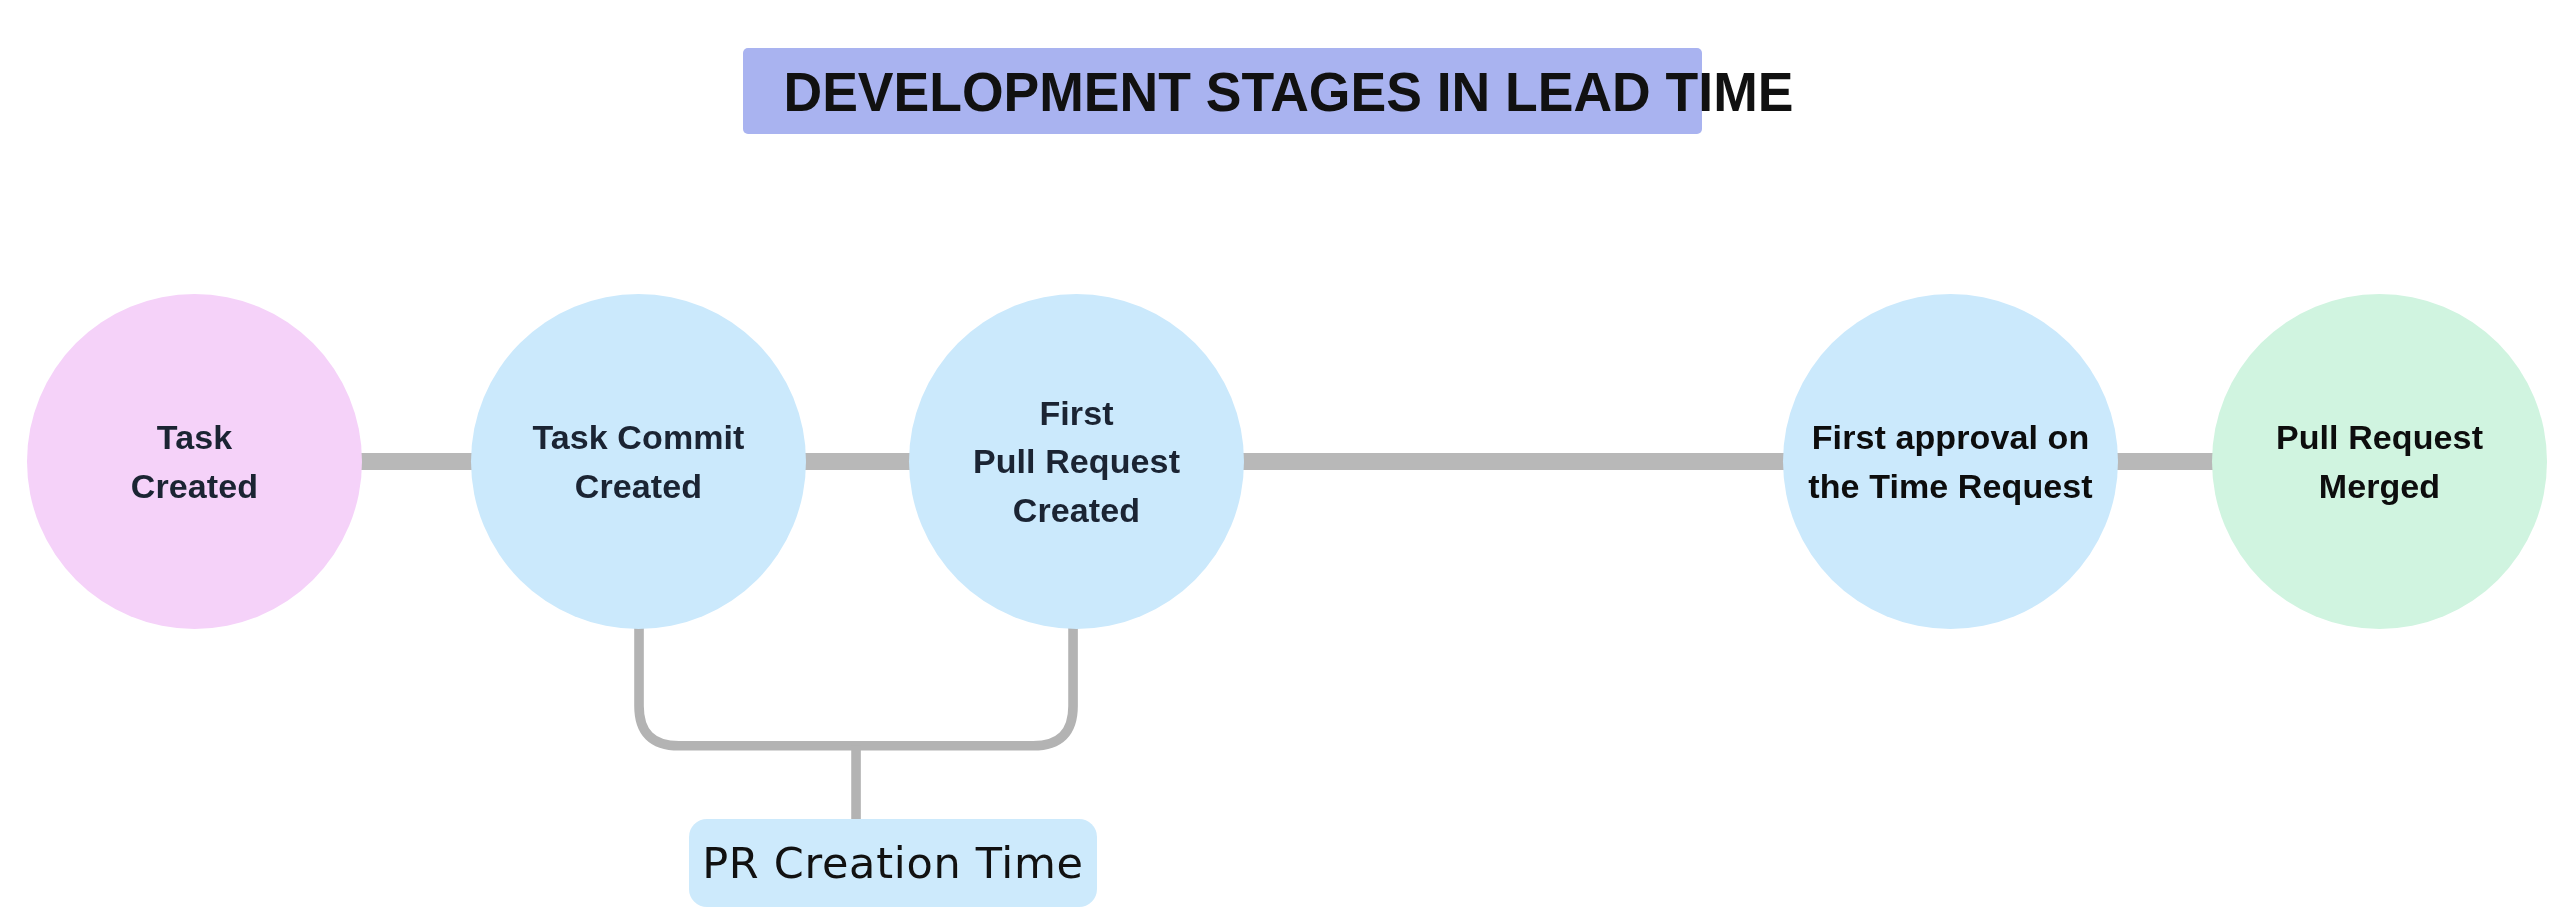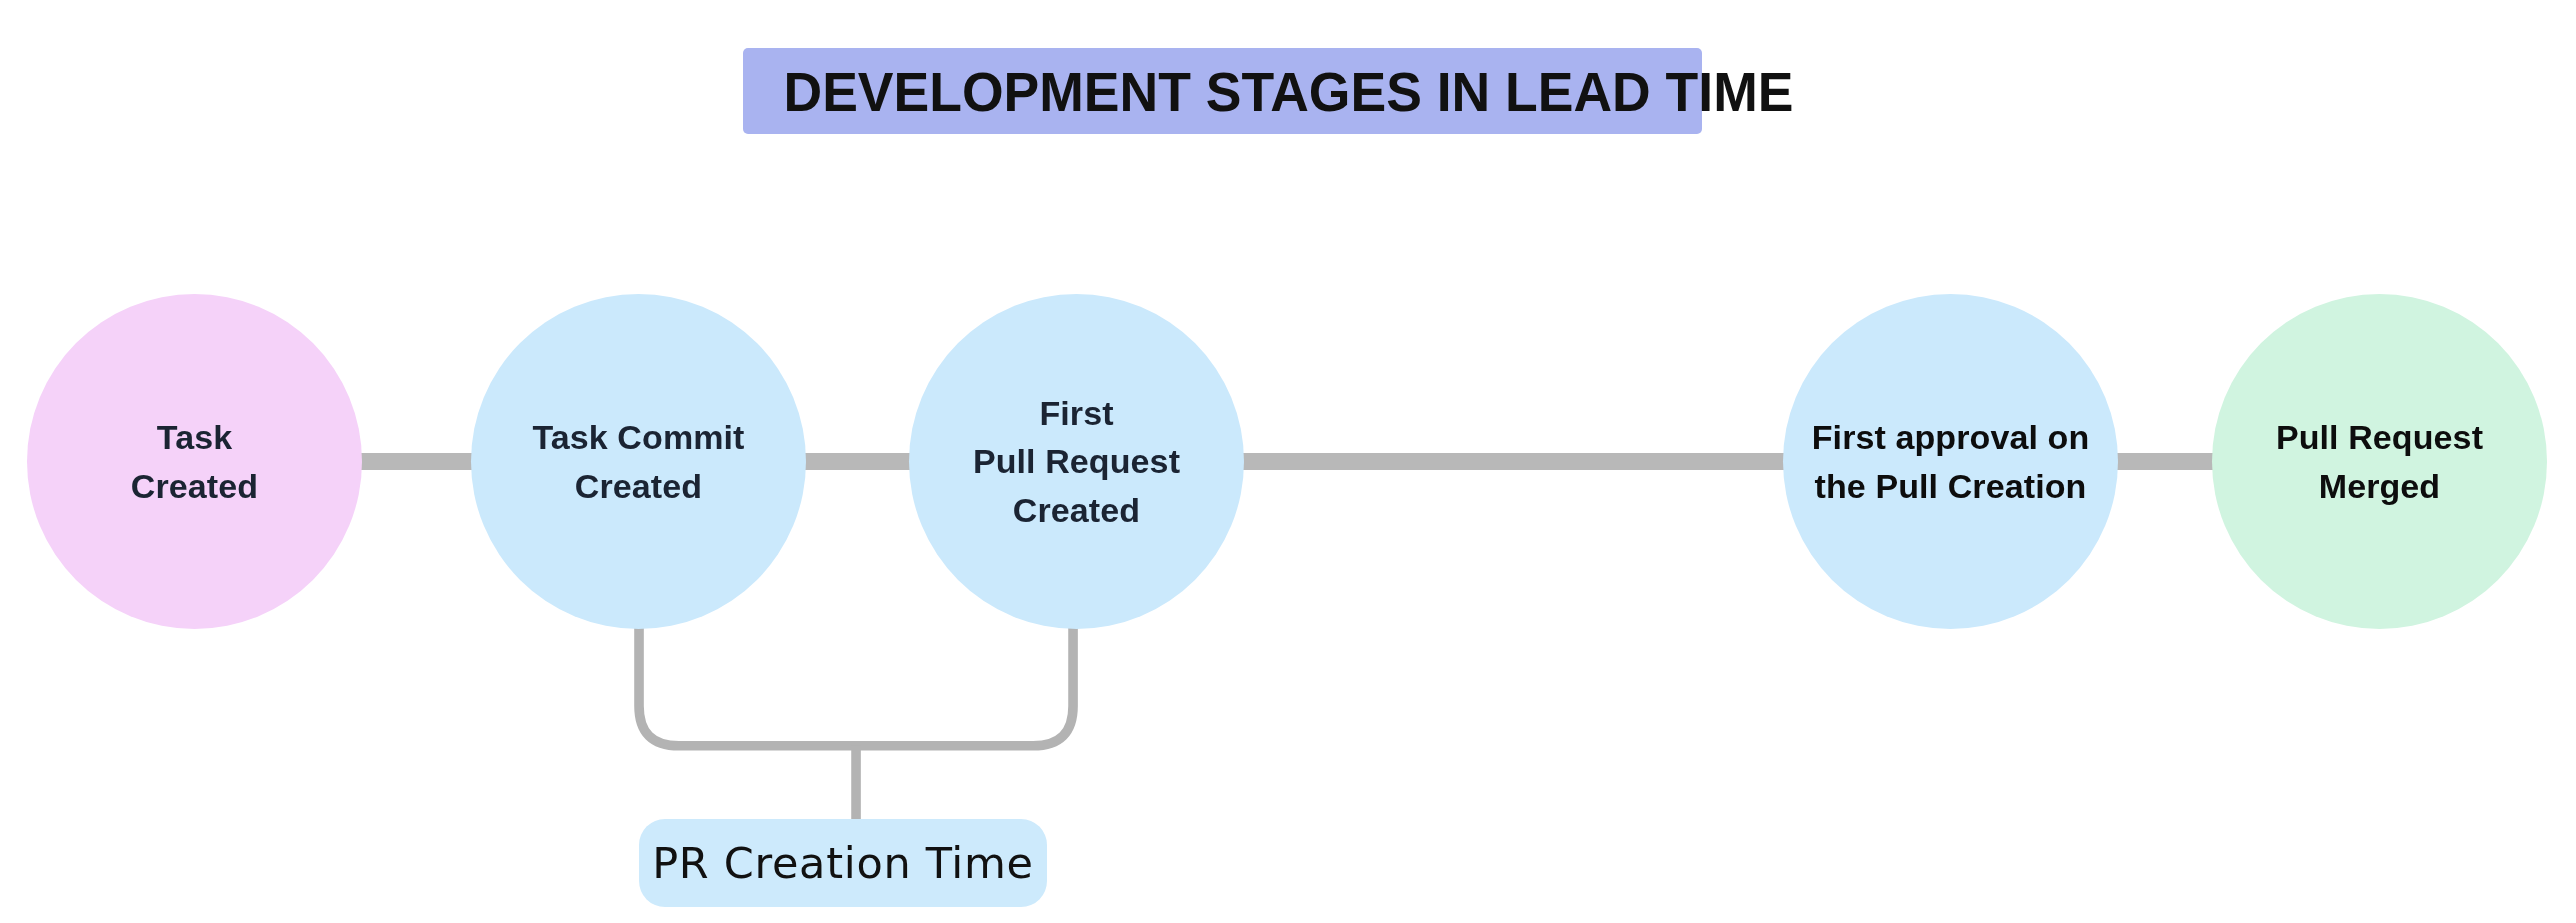--- a/index.html
+++ b/index.html
@@ -78,24 +78,24 @@
   .stage-1 { left: 27px;   }
   .stage-2 { left: 471px;  }
   .stage-3 { left: 909px; }
   .stage-4 { left: 1340px; }
   .stage-5 { left: 1783px; }
   .stage-6 { left: 2212px; }
 
   
   .annotation-box {
     position: absolute;
-    left: 639px; top: 819px;
+    left: 689px; top: 819px;
     width: 408px; height: 88px;
     background: var(--annotation-bg);
-    border-radius: 26px;
+    border-radius: 18px;
     display: flex;
     align-items: center;
     justify-content: center;
     z-index: 2;
   }
   .annotation-label {
     font-size: 43px;
     font-weight: 500;
     letter-spacing: 0.7px;
     color: var(--annotation-text);
@@ -132,21 +132,21 @@
 
   <div class="stage stage-3 stage--middle">
     <span class="stage-label stage-text--dark">First
 Pull Request
 Created</span>
   </div>
 
 
   <div class="stage stage-5 stage--middle">
     <span class="stage-label stage-text--black">First approval on
-the Pull Creation</span>
+the Time Request</span>
   </div>
 
   <div class="stage stage-6 stage--end">
     <span class="stage-label stage-text--black">Pull Request
 Merged</span>
   </div>
 
   <div class="annotation-box">
     <span class="annotation-label">PR Creation Time</span>
   </div>

